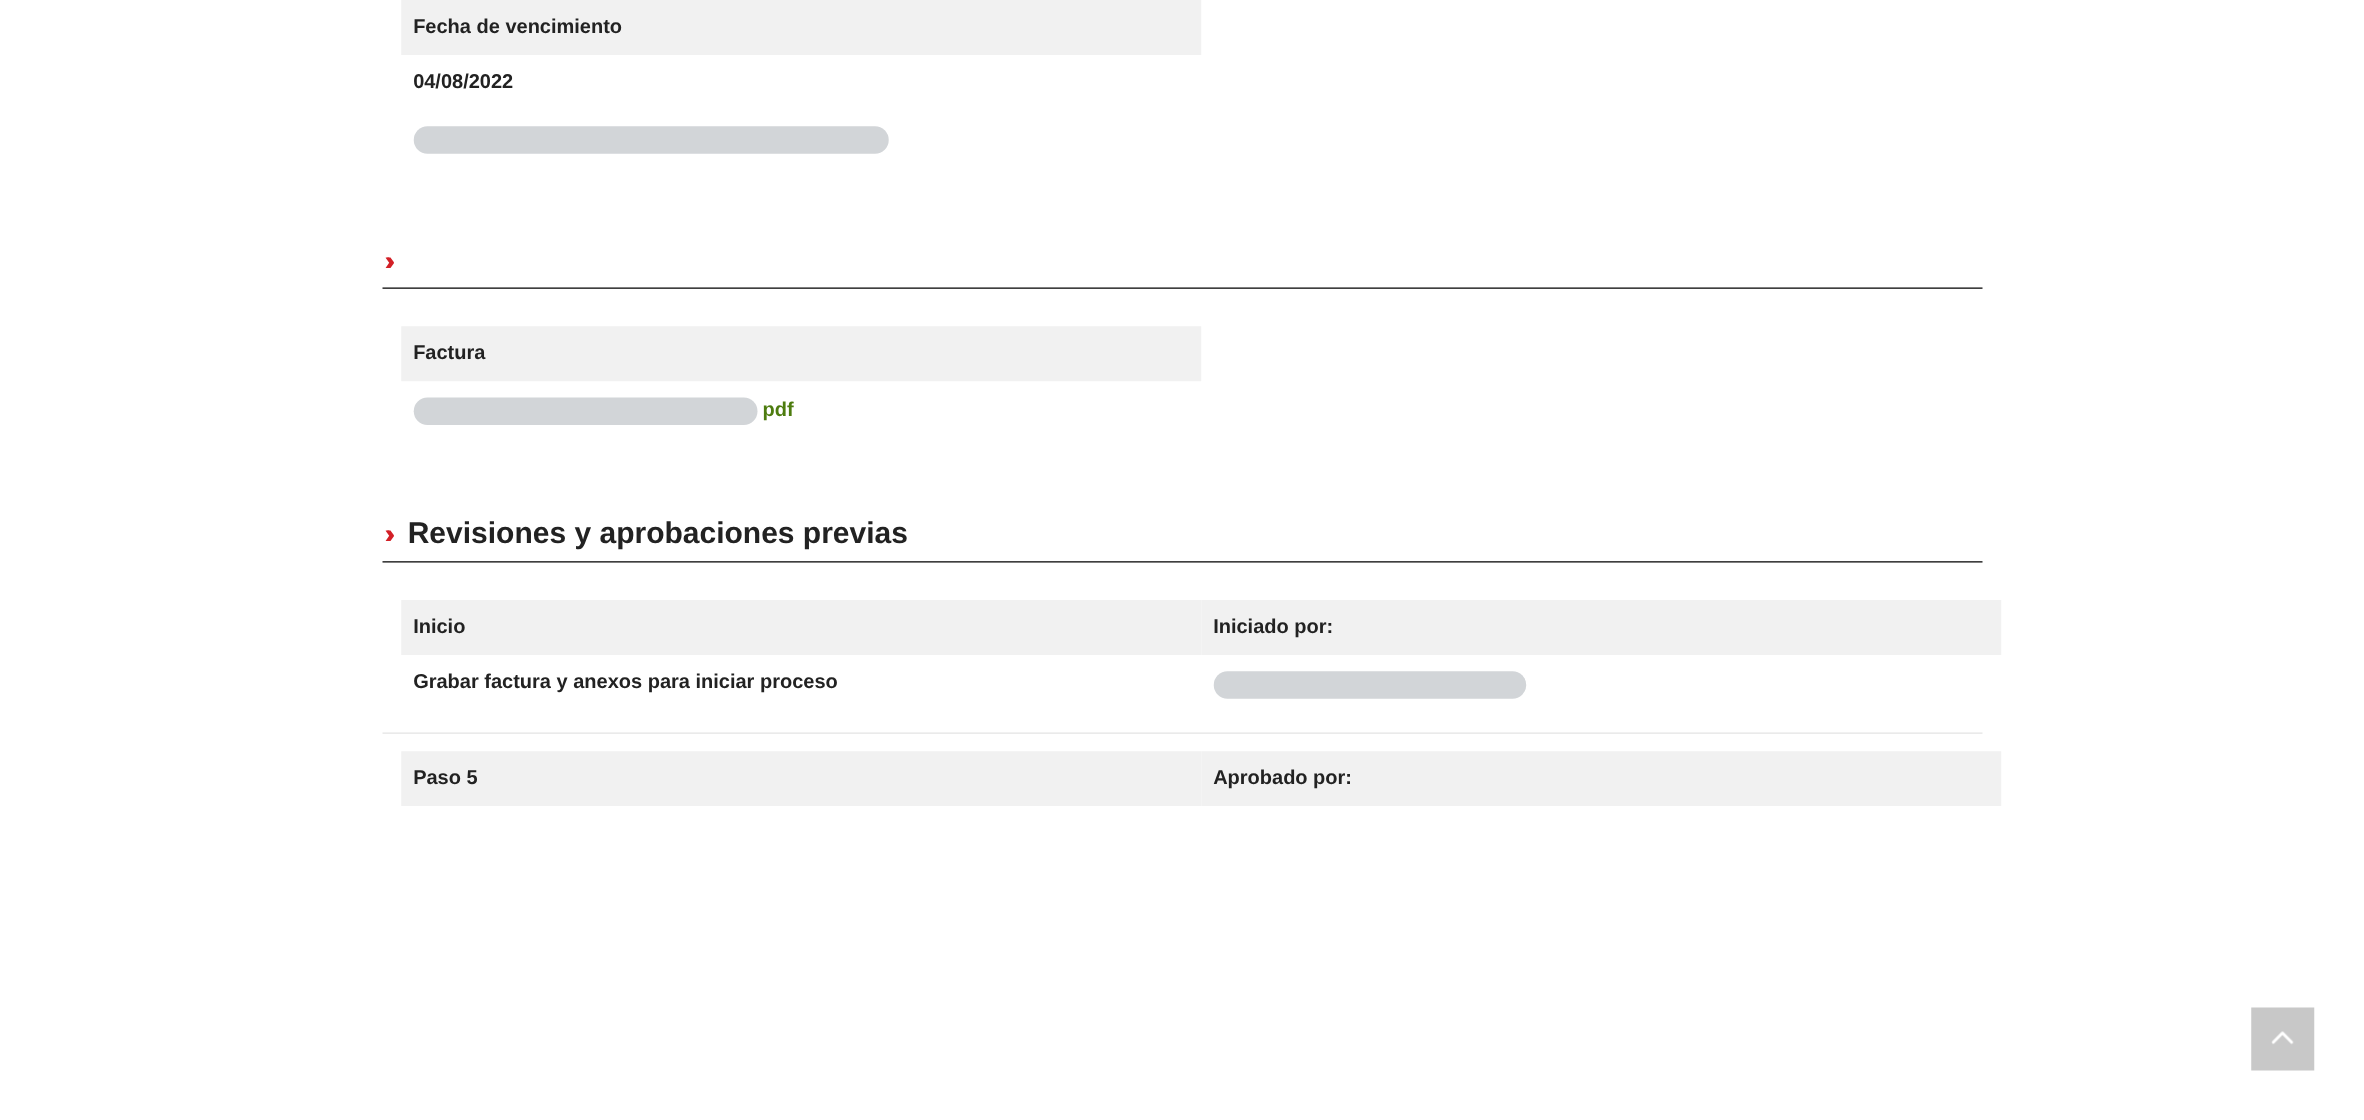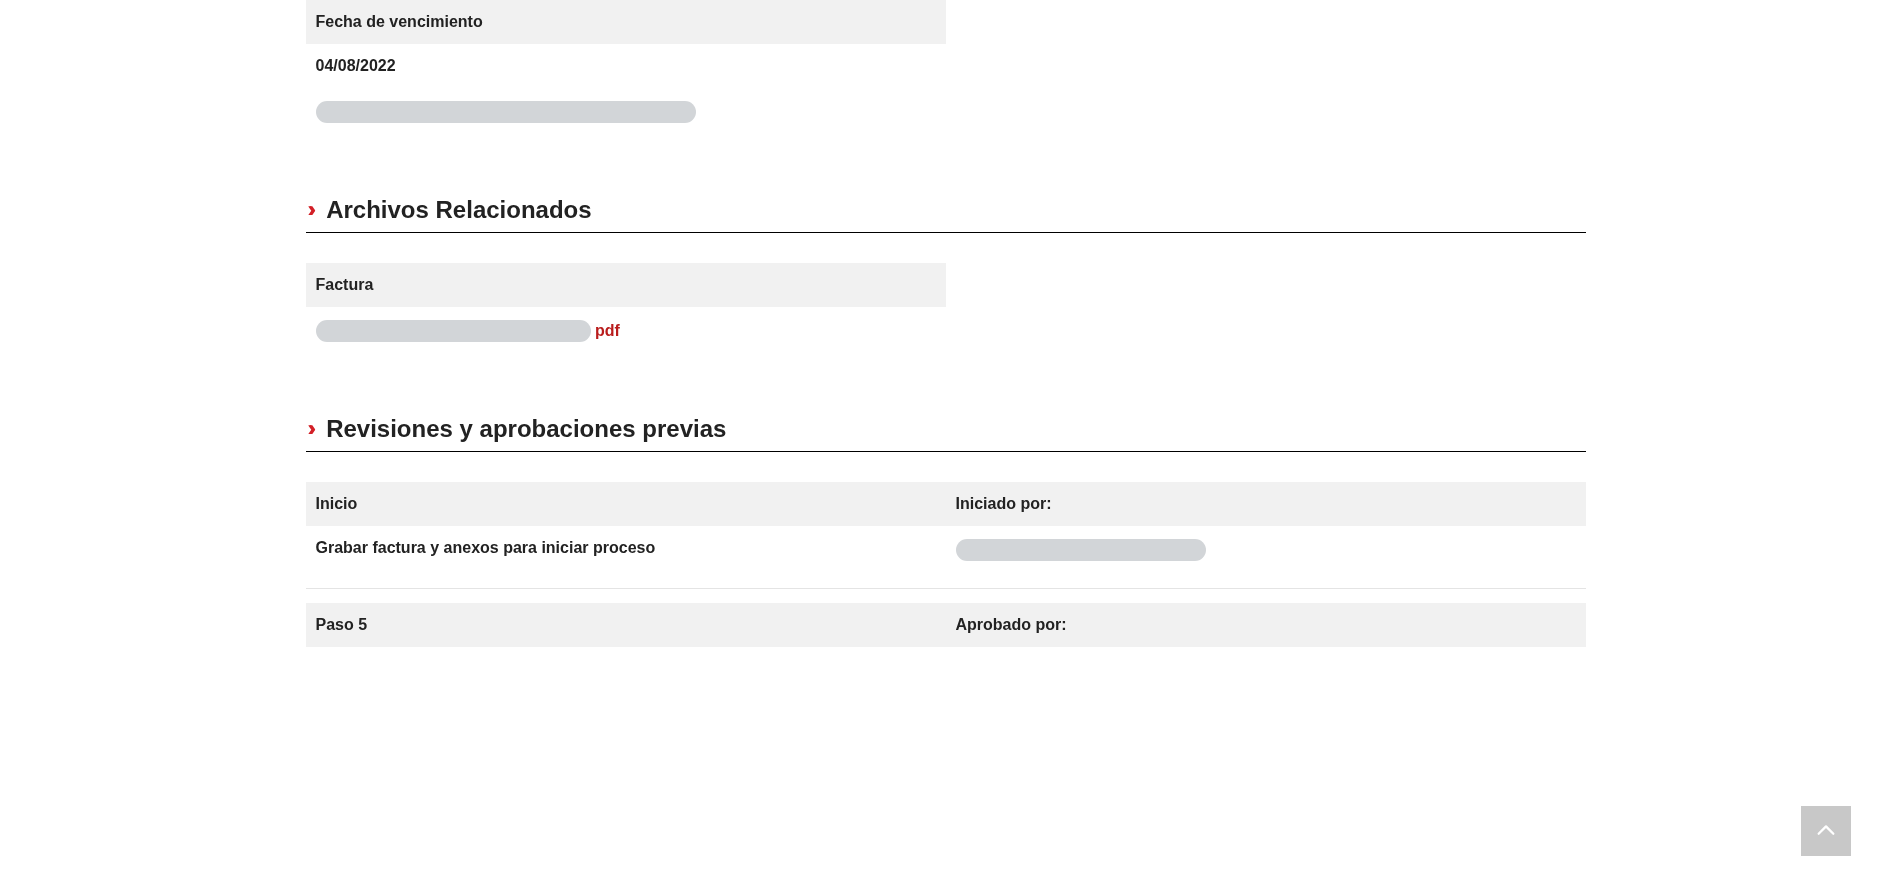--- a/index.html
+++ b/index.html
@@ -7,21 +7,21 @@
     font-family: Arial, Helvetica, sans-serif;
     background: #ffffff;
     color: #222;
     font-size: 16px;
   }
   .container {
     max-width: 1300px;
     margin: 0 auto;
     padding: 0 10px;
   }
-  .row { display: flex; width: 100%; }
+  .row { display: flex; width: 100%; margin-left: 15px; }
   .col-half { width: 50%; font-weight: bold; }
   .header-cell {
     background: #f1f1f1;
     padding: 13px 10px;
     font-weight: bold;
     font-size: 16px;
   }
   .value-cell {
     padding: 13px 10px;
     font-size: 16px;
@@ -52,21 +52,21 @@
     margin-bottom: 30px;
   }
   .chevrons {
     color: #d32027;
     font-weight: bold;
     font-size: 22px;
     letter-spacing: -6px;
     padding-right: 4px;
   }
   .file-link {
-    color: #b91c1c;
+    color: #4d7c0f;
     text-decoration: none;
     font-size: 16px;
     vertical-align: middle;
   }
   .divider-row {
     height: 1px;
     background: #e4e4e4;
     margin: 14px 0;
   }
   .scroll-top-btn {
@@ -96,21 +96,20 @@
   </div>
   <div class="row">
     <div class="col-half value-cell">
       <span class="redacted-blob redacted-380"></span>
     </div>
     <div class="col-half"></div>
   </div>
 
   <div class="section-title">
     <span class="chevrons">››</span>
-    <span>Archivos Relacionados</span>
   </div>
   <hr class="hr">
 
   <div class="row">
     <div class="col-half header-cell">Factura</div>
     <div class="col-half"></div>
   </div>
   <div class="row">
     <div class="col-half value-cell">
       <span class="redacted-blob redacted-275"></span>

